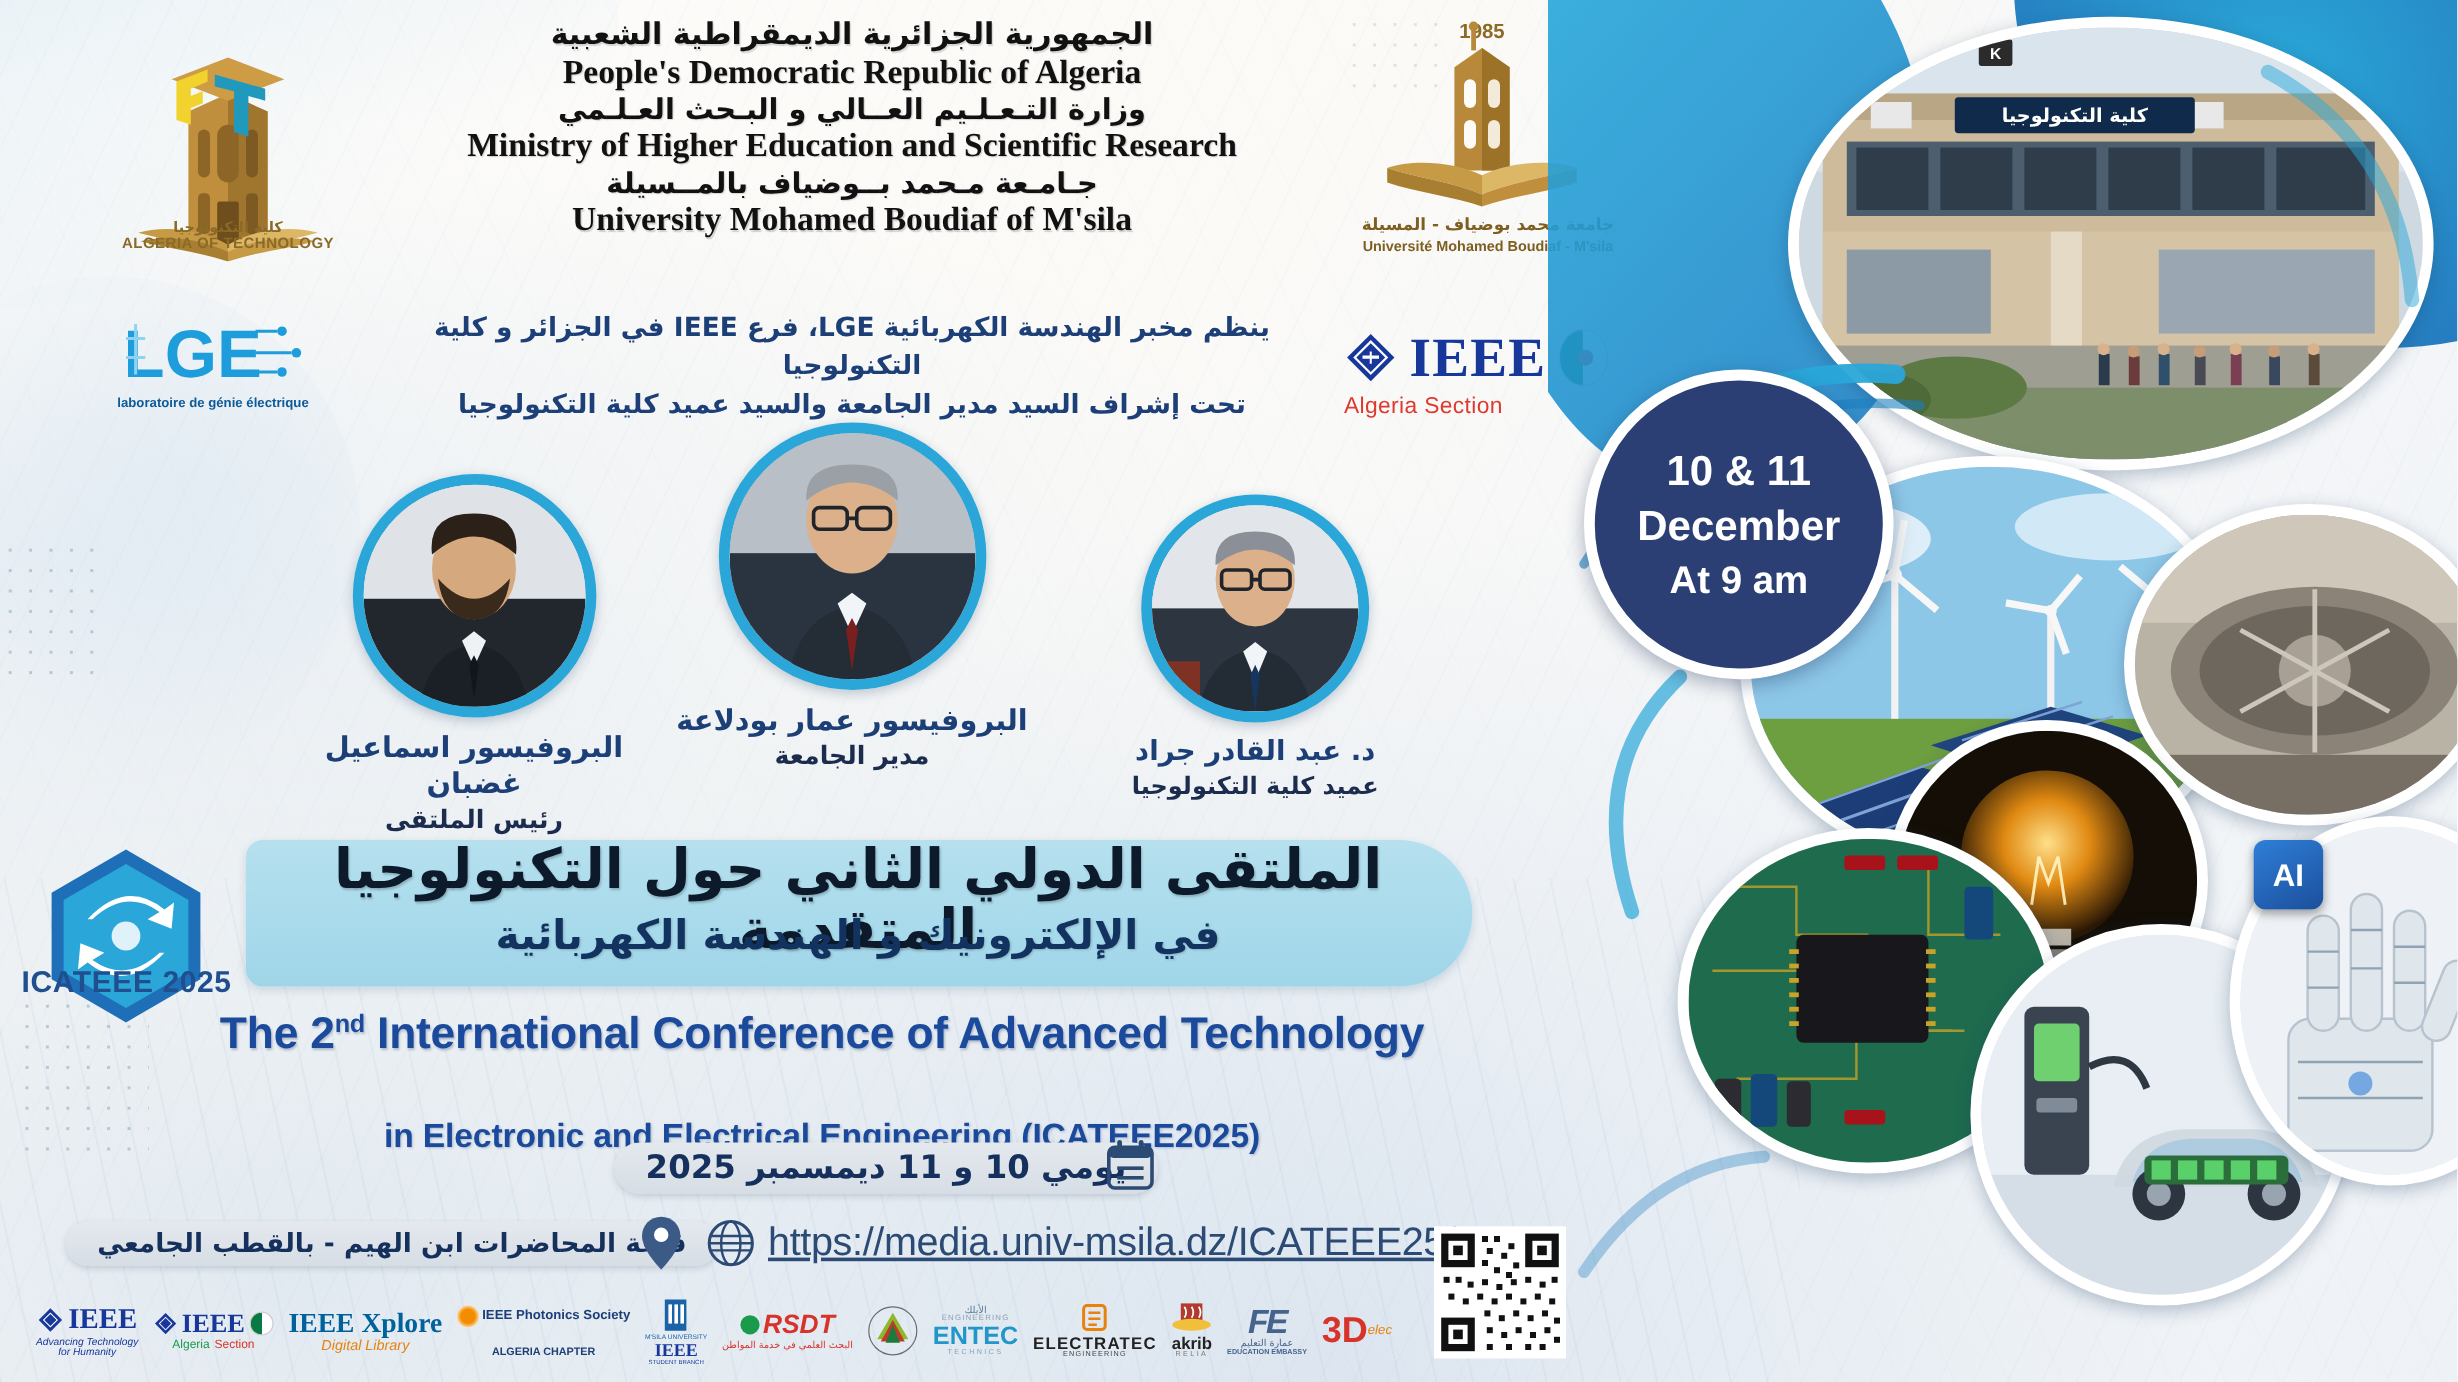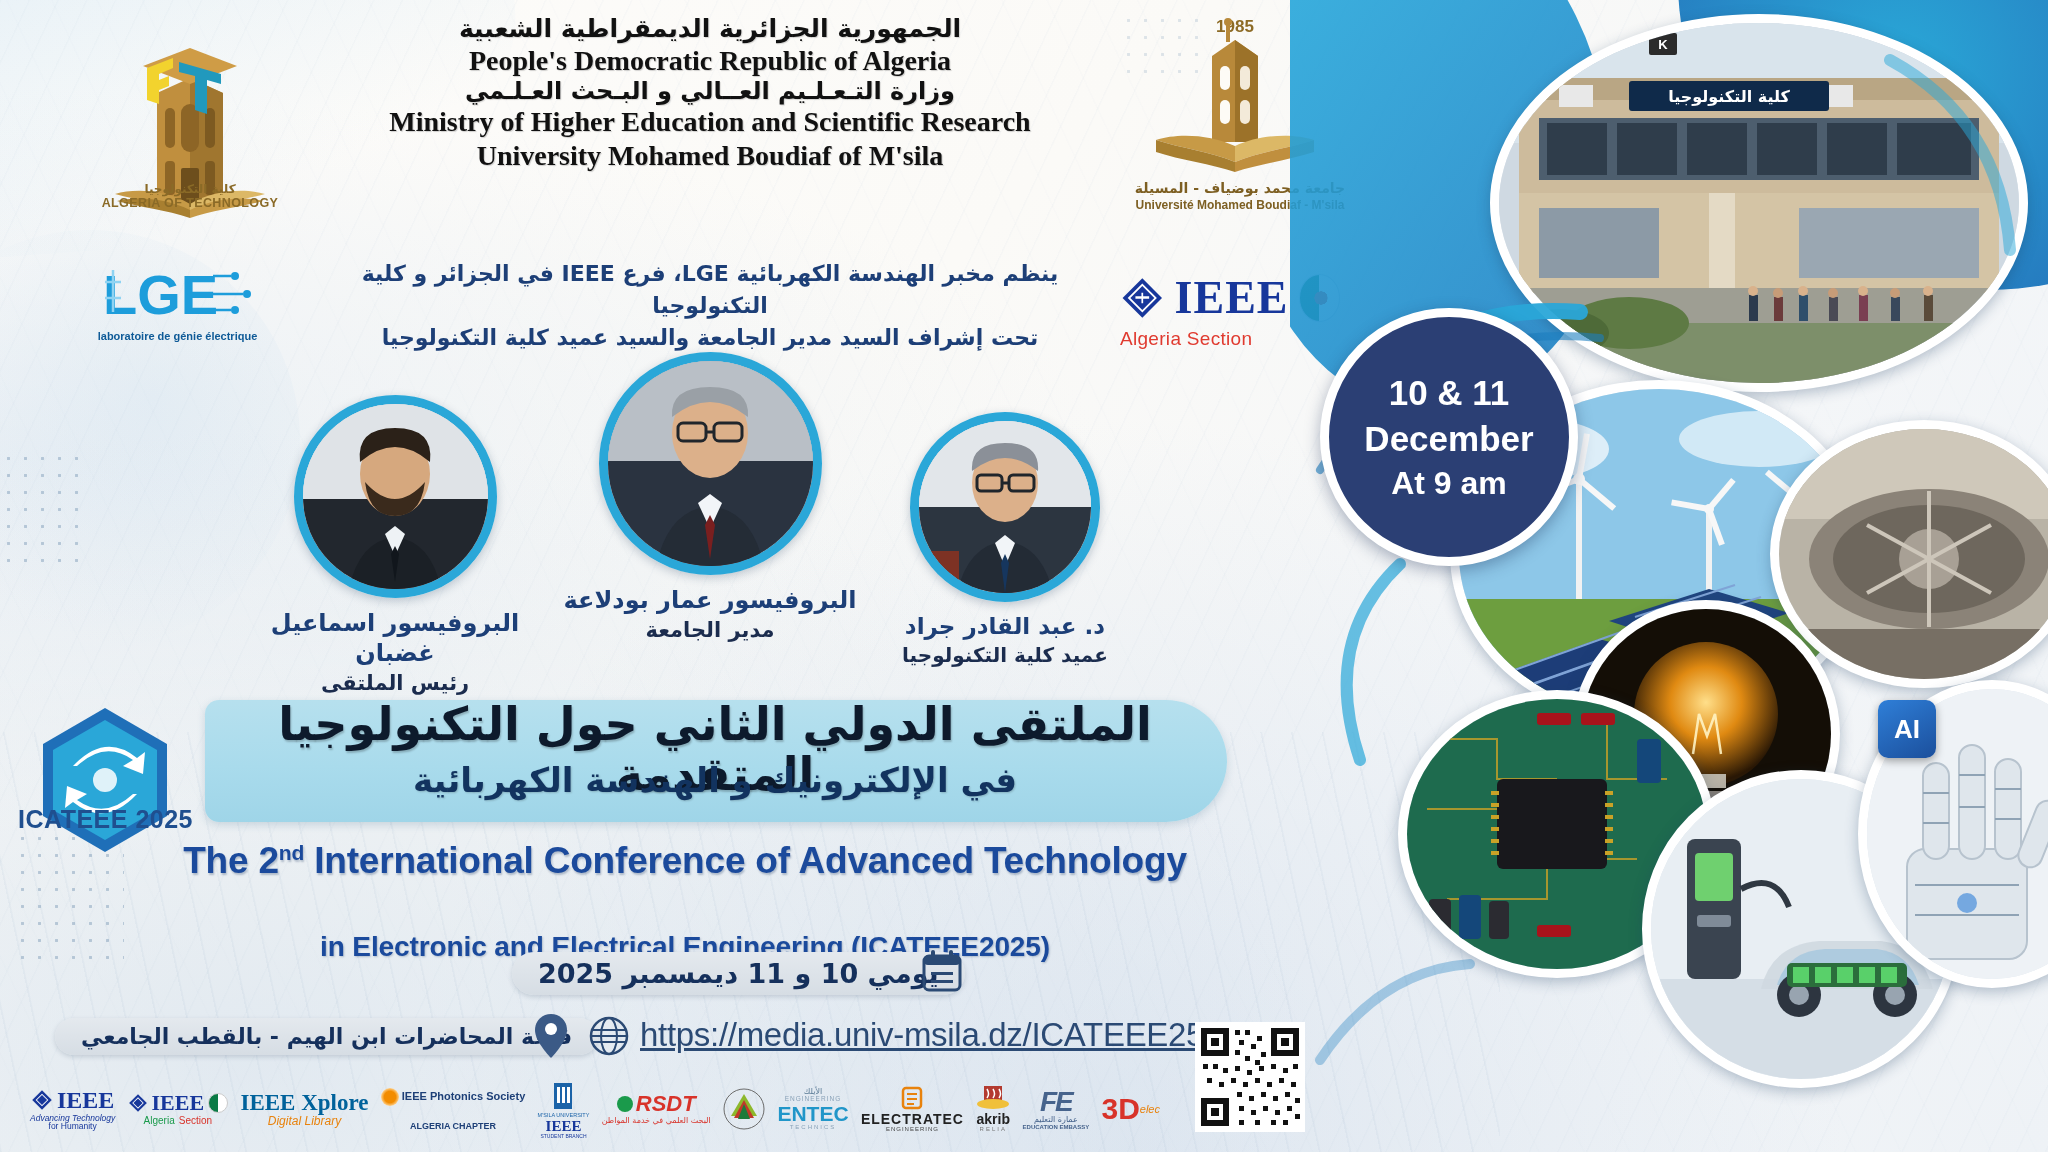--- a/index.html
+++ b/index.html
@@ -255,20 +255,21 @@
   <div class="left-wave"></div>
   <div class="dots" style="left:0px;top:450px;width:90px;height:120px;"></div>
   <div class="dots" style="left:14px;top:830px;width:110px;height:130px;"></div>
   <div class="dots" style="left:1120px;top:12px;width:80px;height:70px;opacity:.5;"></div>
 
   <div class="hdr-text">
     <div class="hdr-ar">الجمهورية الجزائرية الديمقراطية الشعبية</div>
     <div class="hdr-en">People's Democratic Republic of Algeria</div>
     <div class="hdr-ar small">وزارة التـعـلـيم العــالي و البـحث العـلـمي</div>
     <div class="hdr-en">Ministry of Higher Education and Scientific Research</div>
+    <div class="hdr-ar small">جـامـعة مـحمد بــوضياف بالمــسيلة</div>
     <div class="hdr-en">University Mohamed Boudiaf of M'sila</div>
   </div>
 
   <div class="ft-logo">
     <svg viewBox="0 0 190 200" width="190" height="200">
 
       <polygon points="62,75 95,60 128,75 128,175 95,190 62,175" fill="#c08f3e"></polygon>
       <polygon points="95,60 128,75 128,175 95,190" fill="#a0762f"></polygon>
       <rect x="70" y="90" width="10" height="40" rx="5" fill="#8d6526"></rect>
       <rect x="86" y="86" width="18" height="48" rx="9" fill="#8d6526"></rect>
@@ -378,21 +379,21 @@
         <path d="M98,71 h8" stroke="#20252b" stroke-width="3"></path>
         <path d="M48,205 q12,-56 54,-60 q42,4 54,60z" fill="#242c36"></path>
         <path d="M90,142 l12,26 l12,-26 l-12,-9z" fill="#f2f5f8"></path>
         <path d="M97,164 l5,-10 l5,10 l-5,34z" fill="#7a1f1f"></path>
       </svg>
     </div>
     <div class="sp-name" style="font-size:24px;">البروفيسور عمار بودلاعة</div>
     <div class="sp-role" style="font-size:21px;">مدير الجامعة</div>
   </div>
 
-  <div class="speaker" style="left:855px;top:412px;width:300px;">
+  <div class="speaker" style="left:896px;top:412px;width:300px;">
     <div class="portrait" style="width:172px;height:172px;margin:0 auto;border:9px solid #2aa7d8;">
       <svg viewBox="0 0 172 172" width="100%" height="100%">
         <rect width="172" height="172" fill="#cdd3d9"></rect>
         <rect x="0" y="0" width="172" height="86" fill="#e2e6ea"></rect>
         <rect x="0" y="86" width="172" height="86" fill="#2c3540"></rect>
         <ellipse cx="86" cy="62" rx="33" ry="39" fill="#dcb08a"></ellipse>
         <path d="M53,50 q33,-26 66,0 q2,-28 -33,-28 q-35,0 -33,28z" fill="#8b9098"></path>
         <rect x="58" y="54" width="25" height="16" rx="4" fill="none" stroke="#20252b" stroke-width="3"></rect>
         <rect x="90" y="54" width="25" height="16" rx="4" fill="none" stroke="#20252b" stroke-width="3"></rect>
         <path d="M83,62 h7" stroke="#20252b" stroke-width="3"></path>
@@ -517,21 +518,21 @@
     <div class="sp-logo">
       <div style="display:flex;align-items:center;gap:4px;">
         <svg width="22" height="22" viewBox="0 0 52 52">
             <polygon points="26,3 49,26 26,49 3,26" fill="#17379b"></polygon>
             <polygon points="26,11 41,26 26,41 11,26" fill="#fff"></polygon>
             <polygon points="26,14 38,26 26,38 14,26" fill="#17379b"></polygon>
           </svg>
         <span style="font-family:'Liberation Serif',serif;font-weight:bold;font-size:24px;color:#17379b;">IEEE</span>
       </div>
       <span style="font-size:8.5px;color:#17379b;font-style:italic;margin-top:2px;">Advancing Technology</span>
-      <span style="font-size:8.5px;color:#17379b;">for Humanity</span>
+      <span style="font-size:8.5px;color:#17379b;font-style:italic;">for Humanity</span>
     </div>
 
     <div class="sp-logo">
       <div style="display:flex;align-items:center;gap:4px;">
         <svg width="20" height="20" viewBox="0 0 52 52">
             <polygon points="26,3 49,26 26,49 3,26" fill="#17379b"></polygon>
             <polygon points="26,11 41,26 26,41 11,26" fill="#fff"></polygon>
             <polygon points="26,14 38,26 26,38 14,26" fill="#17379b"></polygon>
           </svg>
         <span style="font-family:'Liberation Serif',serif;font-weight:bold;font-size:22px;color:#17379b;">IEEE</span>

